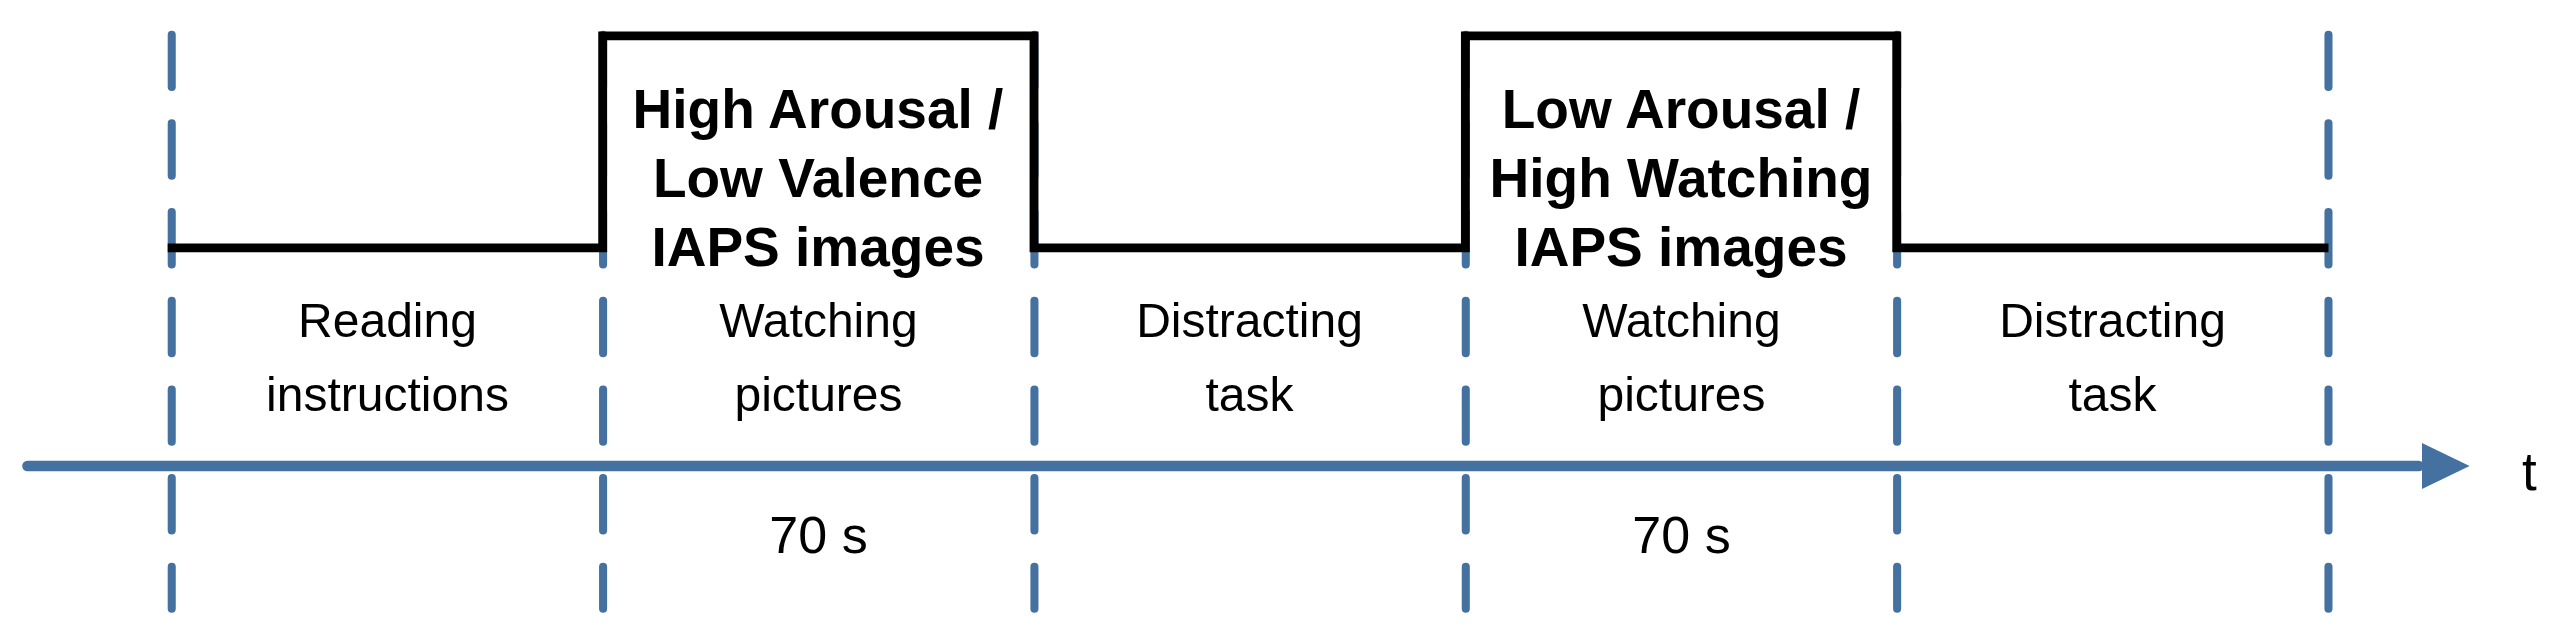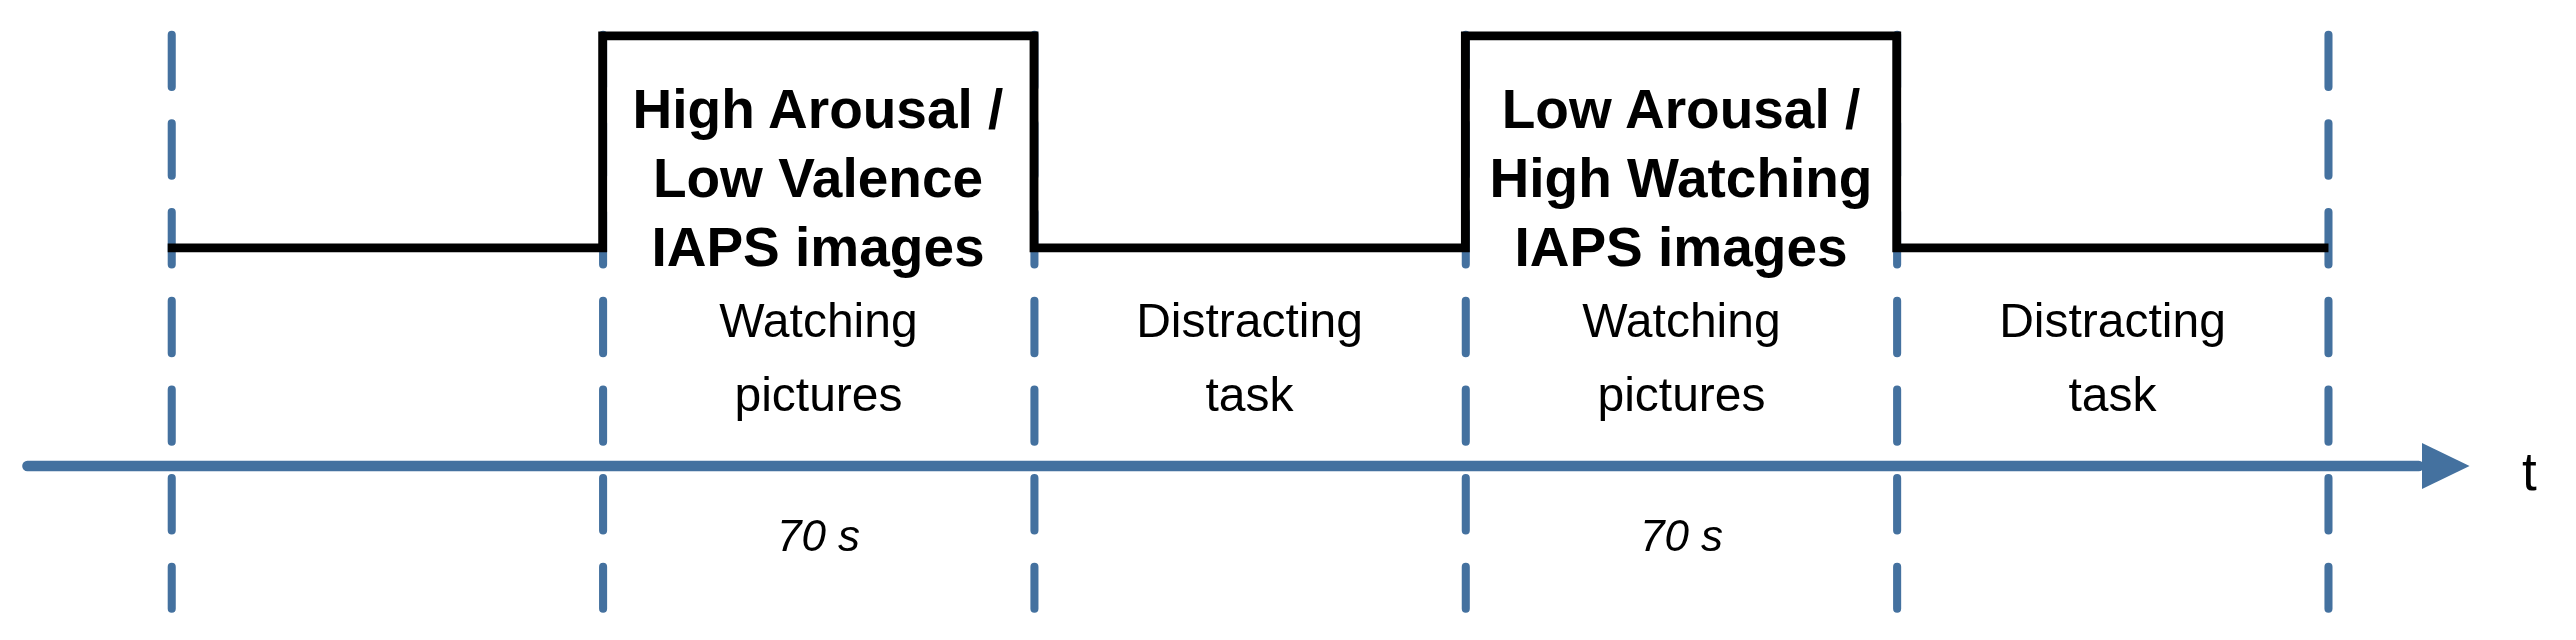--- a/index.html
+++ b/index.html
@@ -66,22 +66,21 @@
     font-weight: bold;
     font-size: 55px;
     line-height: 69px;
     margin-top: 28px;
   }
   .box-1 { left: 598px; }
   .box-2 { left: 1461px; }
   .duration-label {
     top: 503px;
     width: 431px;
-    font-style: italic;
-    font-size: 44px;
+    font-size: 52px;
     line-height: 65px;
   }
   .dur-1 { left: 603px; }
   .dur-2 { left: 1466px; }
   .t-label {
     left: 2522px;
     top: 439px;
     width: 53px;
     font-size: 53px;
     line-height: 65px;
@@ -108,20 +107,22 @@
     <polygon class="axis-head" points="3004,549.5 3063,578 3004,606.5"></polygon>
   </svg>
 
   <div class="label box-label box-1">High Arousal /
 Low Valence
 IAPS images</div>
   <div class="label box-label box-2">Low Arousal /
 High Watching
 IAPS images</div>
 
+  <div class="label seg-label seg-1">Reading
+instructions</div>
   <div class="label seg-label seg-2">Watching
 pictures</div>
   <div class="label seg-label seg-3">Distracting
 task</div>
   <div class="label seg-label seg-4">Watching
 pictures</div>
   <div class="label seg-label seg-5">Distracting
 task</div>
 
   <div class="label duration-label dur-1">70 s</div>

